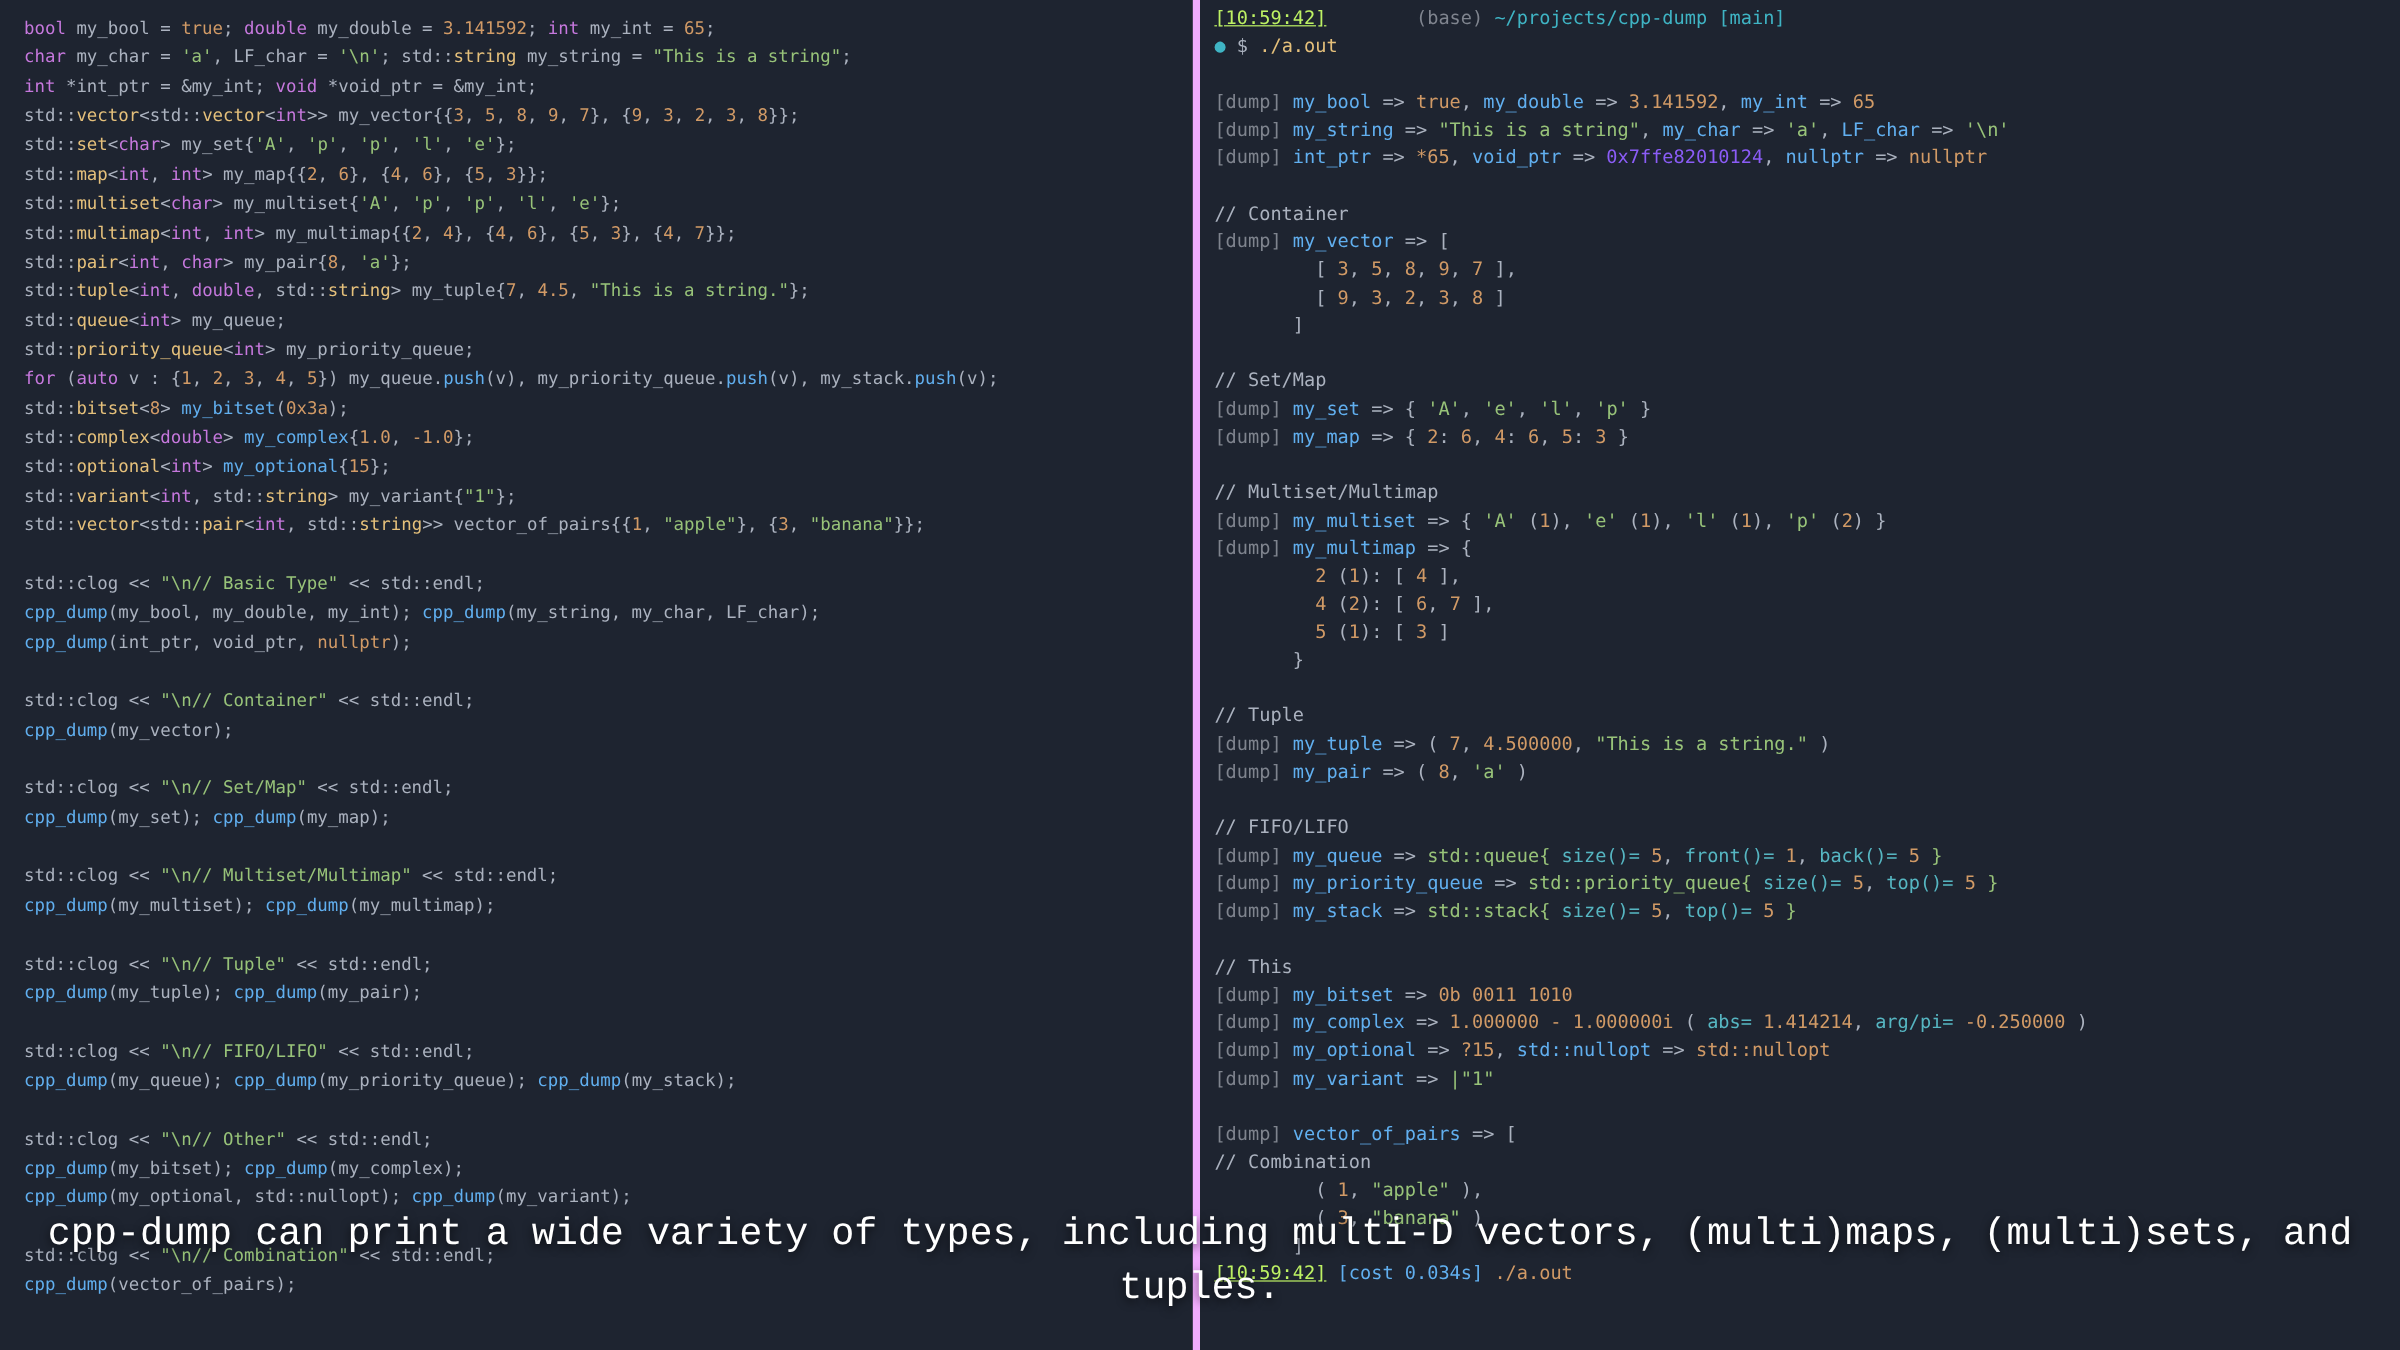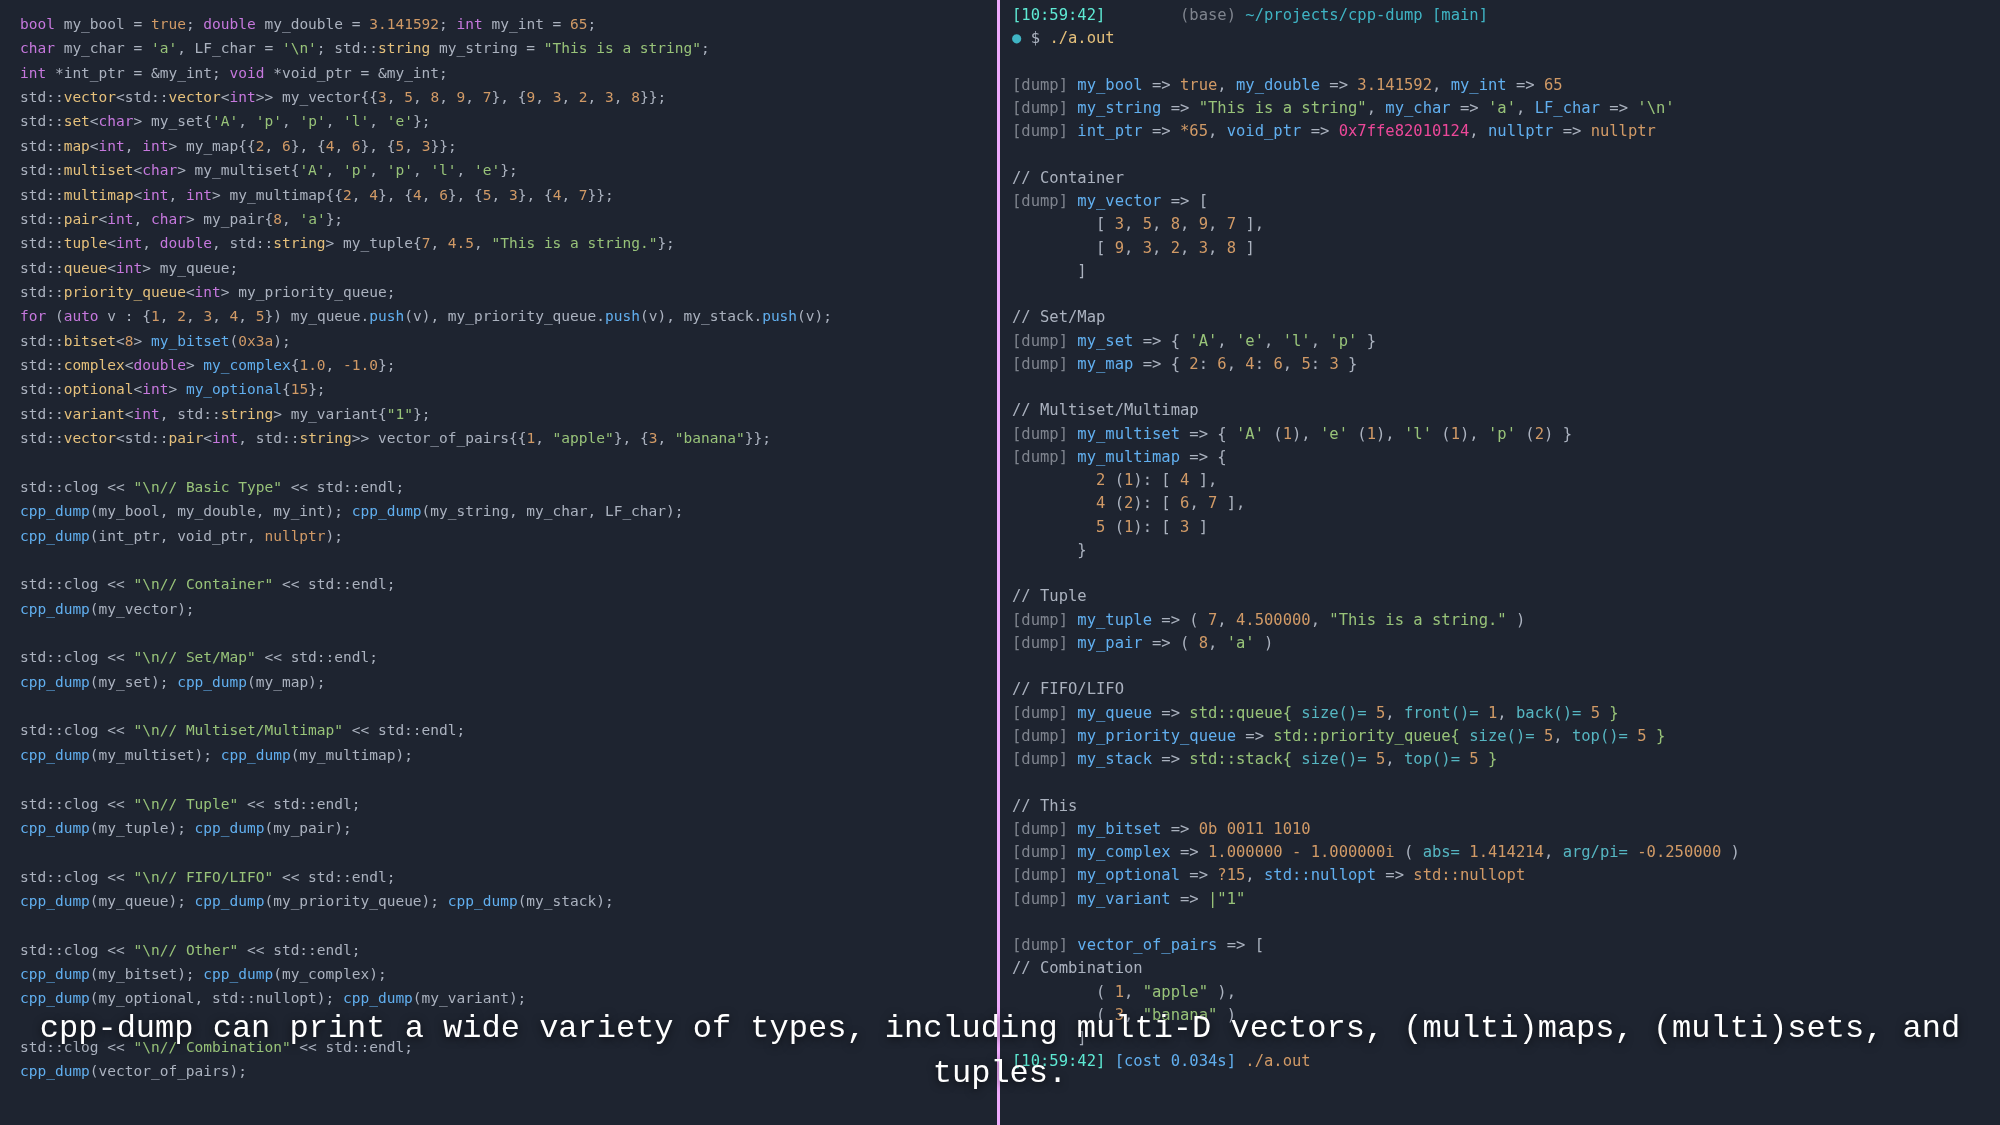--- a/index.html
+++ b/index.html
@@ -12,49 +12,49 @@
     width: 2000px;
     height: 1125px;
     overflow: hidden;
     position: relative;
   }
   .container { display: flex; width: 100%; height: 100%; }
   .pane-left {
     width: 1000px;
     padding: 12px 20px;
     background: #1e2430;
-    border-right: 3px solid #f0abfc;
+    border-right: 6px solid #f0abfc;
   }
   .pane-right {
     width: 1000px;
     padding: 4px 12px;
     background: #1e2430;
   }
   .line { white-space: pre; font-size: 14.5px; line-height: 1.68; }
   .rline { white-space: pre; font-size: 15.5px; line-height: 1.5; }
   
   .kw { color: #c678dd; }       
   .type { color: #e5c07b; }     
   .num { color: #d19a66; }      
   .str { color: #98c379; }      
   .fn { color: #61afef; }
   
-  .t-time { color: #5eead4; }
+  .t-time { color: #bef264; text-decoration: underline; }
   .t-base { color: #7f848e; }
   .t-path { color: #3fb4c4; }
   .t-branch { color: #3fb4c4; }
   .t-prompt { color: #abb2bf; }
   .t-cmd { color: #e5c07b; }
   .t-cmd2 { color: #d19a66; }
   .t-dump { color: #7f848e; }
   .t-name { color: #61afef; }
   .t-val { color: #d19a66; }
   .t-str { color: #98c379; }
   .t-sect { color: #abb2bf; }
-  .t-addr { color: #ec4899; margin-top: 48px; }
+  .t-addr { color: #8b5cf6; margin-top: 48px; }
   .t-bool { color: #d19a66; }
   .t-null { color: #d19a66; }
   .t-key { color: #56b6c2; }
   .t-cost { color: #61afef; }
   .t-dot { color: #3fb4c4; }
   .caption {
     position: absolute;
     bottom: 28px;
     left: 0;
     width: 100%;

